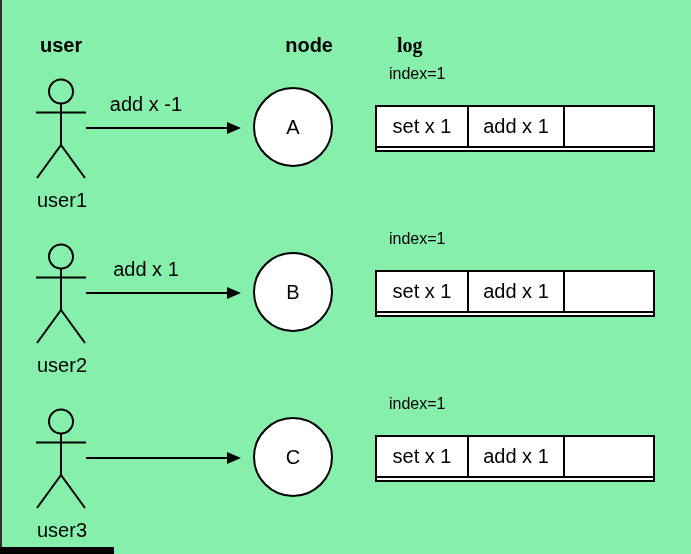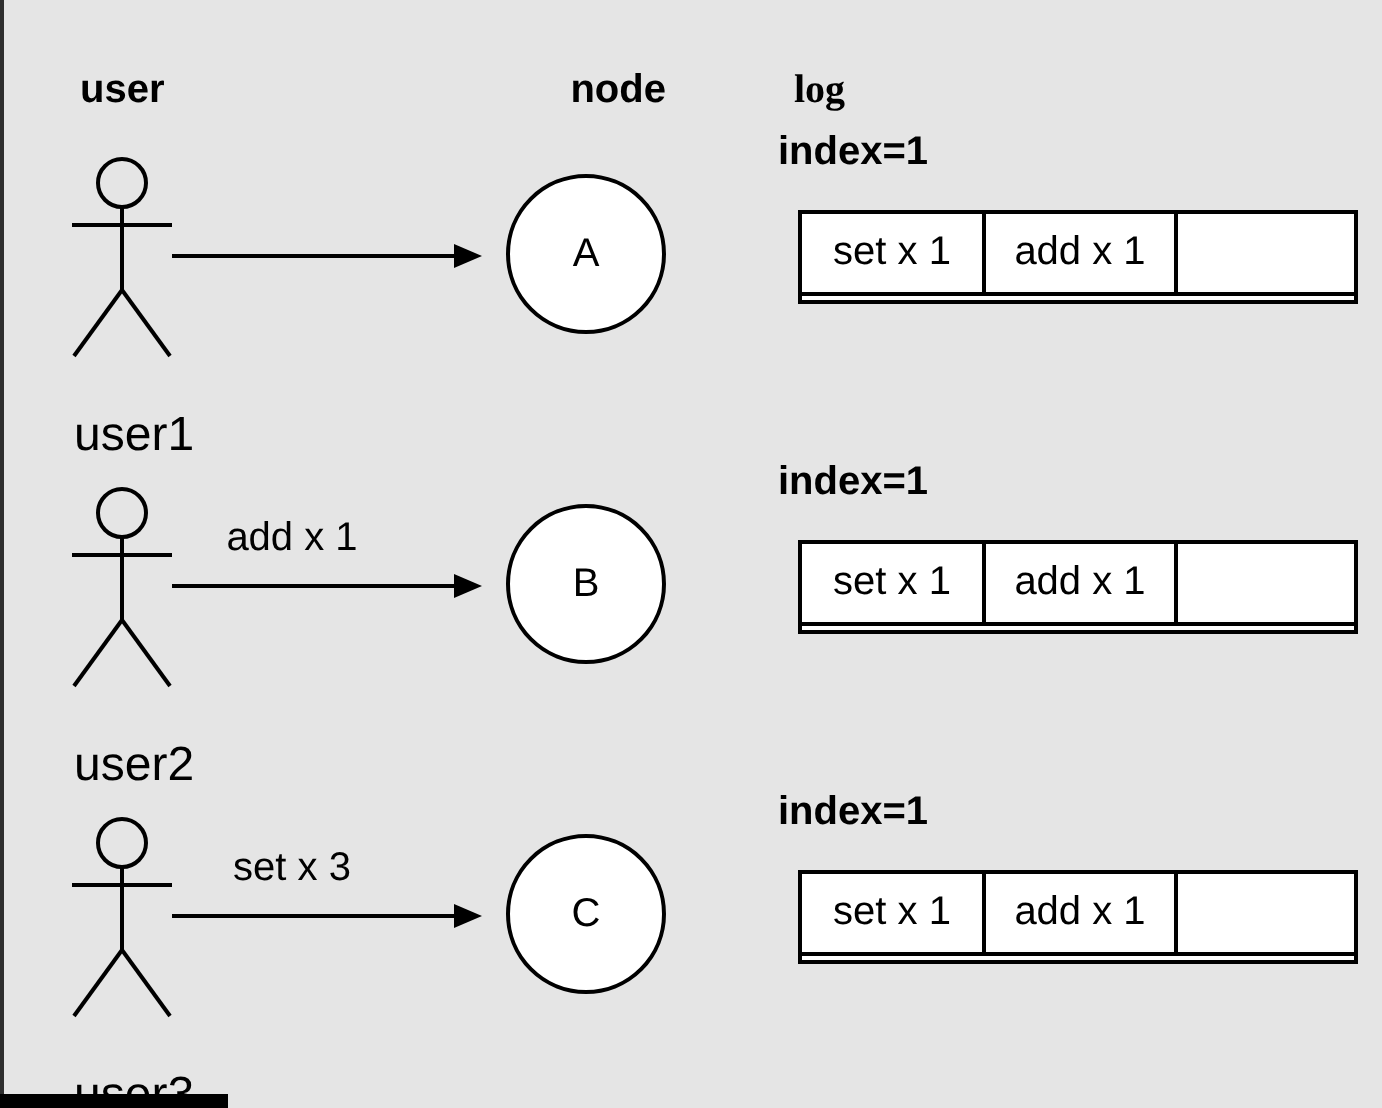--- a/index.html
+++ b/index.html
@@ -1,18 +1,18 @@
 <!DOCTYPE html>
 <html><head>
 <meta charset="utf-8">
 <style>
   html,body { margin:0; padding:0; background:#ffffff; }
   .canvas {
     position:relative; width:691px; height:554px;
-    background:#e5e5e5; color:#000000;
+    background:#86efac; color:#000000;
     font-family:"Liberation Sans", sans-serif;
     overflow:hidden;
   }
   .left-edge {
     position:absolute; left:0; top:0; width:2px; height:554px;
     background:#2e2e2e;
   }
   .bottom-bar {
     position:absolute; left:0; top:547px; width:114px; height:7px;
     background:#000000;
@@ -25,42 +25,42 @@
   .hdr-node { left:253px; width:80px; text-align:right; }
   .hdr-log  { left:397px;font-family:Liberation Serif, serif; }
 
   .row { position:absolute; left:0; width:691px; height:212px; }
   .row-0 { top:0; }
   .row-1 { top:165px; }
   .row-2 { top:330px; }
 
   .actor { position:absolute; left:35px; top:78px; }
   .user-label {
-    position:absolute; left:37px; top:204px;
-    font-size:24px; line-height:1.2; white-space:nowrap;
+    position:absolute; left:37px; top:188px;
+    font-size:20px; line-height:1.2; white-space:nowrap;
   }
   .msg-label {
     position:absolute; left:85px; top:92px; width:122px; text-align:center;
     font-size:20px; line-height:1.2; white-space:nowrap;
   }
   .arrow { position:absolute; left:86px; top:120px; }
 
   .node-circle {
     position:absolute; left:253px; top:87px; width:76px; height:76px;
     border:2px solid #000000; border-radius:50%;
     display:flex; align-items:center; justify-content:center;
     font-size:20px; background:#ffffff;
   }
 
   .log-index {
     position:absolute; left:389px; top:64px;
-    font-size:20px; line-height:1.2; white-space:nowrap;font-weight:bold;
+    font-size:16px; line-height:1.2; white-space:nowrap;
   }
   .log-table {
-    position:absolute; left:399px; top:105px; width:280px; height:47px;
+    position:absolute; left:375px; top:105px; width:280px; height:47px;
     border:2px solid #000000; box-sizing:border-box; background:#ffffff;
   }
   .log-cells { position:absolute; left:-2px; top:-2px; display:flex; }
   .log-cell {
     box-sizing:border-box; height:43px; border:2px solid #000000;
     display:flex; align-items:center; justify-content:center;
     font-size:20px; background:#ffffff; white-space:nowrap;
   }
   .log-cell.c0 { width:94px; }
   .log-cell.c1 { width:98px; margin-left:-2px; }
@@ -80,20 +80,21 @@
 
   <div class="row row-0">
     <svg class="actor" width="52" height="102" viewBox="0 0 52 102">
       <circle cx="26" cy="13.5" r="12" fill="none" stroke="#000" stroke-width="2"></circle>
       <line x1="26" y1="25.5" x2="26" y2="67" stroke="#000" stroke-width="2"></line>
       <line x1="1" y1="34.5" x2="51" y2="34.5" stroke="#000" stroke-width="2"></line>
       <line x1="26" y1="67" x2="2" y2="100" stroke="#000" stroke-width="2"></line>
       <line x1="26" y1="67" x2="50" y2="100" stroke="#000" stroke-width="2"></line>
     </svg>
     <div class="user-label">user1</div>
+    <div class="msg-label">add x -1</div>
     <svg class="arrow" width="156" height="16" viewBox="0 0 156 16">
       <line x1="0" y1="8" x2="141" y2="8" stroke="#000" stroke-width="2"></line>
       <polygon points="141,2 155,8 141,14" fill="#000"></polygon>
     </svg>
     <div class="node-circle">
       <span>A</span>
     </div>
     <div class="log-index">index=1</div>
     <div class="log-table">
       <div class="log-cells">
@@ -133,21 +134,20 @@
 
   <div class="row row-2">
     <svg class="actor" width="52" height="102" viewBox="0 0 52 102">
       <circle cx="26" cy="13.5" r="12" fill="none" stroke="#000" stroke-width="2"></circle>
       <line x1="26" y1="25.5" x2="26" y2="67" stroke="#000" stroke-width="2"></line>
       <line x1="1" y1="34.5" x2="51" y2="34.5" stroke="#000" stroke-width="2"></line>
       <line x1="26" y1="67" x2="2" y2="100" stroke="#000" stroke-width="2"></line>
       <line x1="26" y1="67" x2="50" y2="100" stroke="#000" stroke-width="2"></line>
     </svg>
     <div class="user-label">user3</div>
-    <div class="msg-label">set x 3</div>
     <svg class="arrow" width="156" height="16" viewBox="0 0 156 16">
       <line x1="0" y1="8" x2="141" y2="8" stroke="#000" stroke-width="2"></line>
       <polygon points="141,2 155,8 141,14" fill="#000"></polygon>
     </svg>
     <div class="node-circle">
       <span>C</span>
     </div>
     <div class="log-index">index=1</div>
     <div class="log-table">
       <div class="log-cells">

